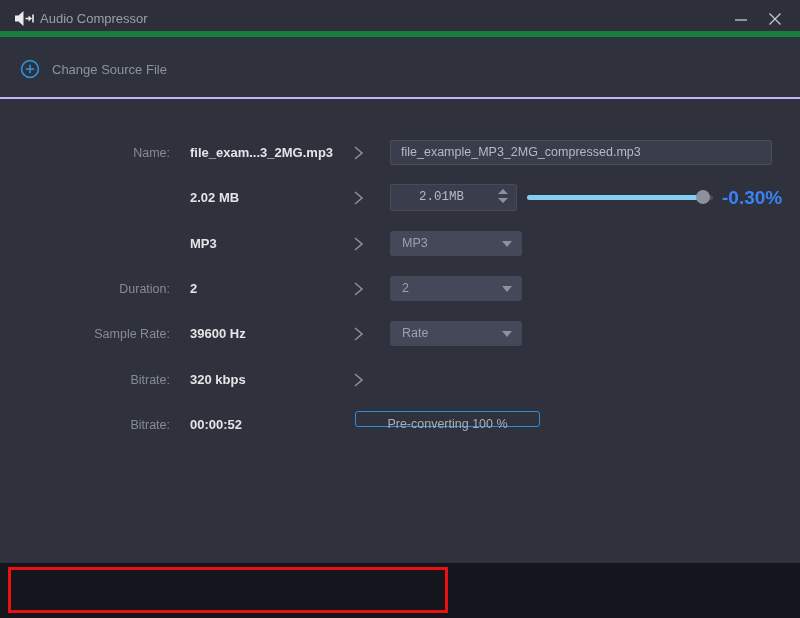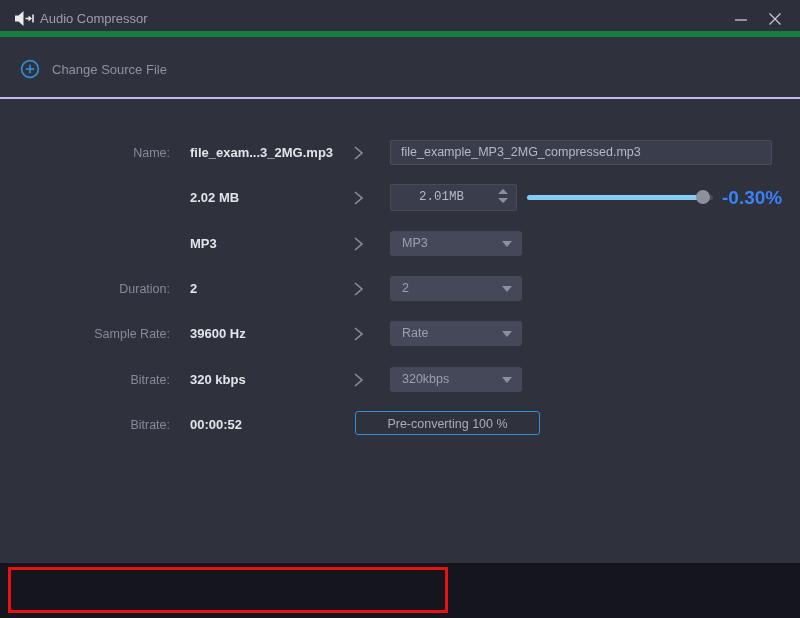--- a/index.html
+++ b/index.html
@@ -72,21 +72,21 @@
     background:#454859; border-radius:3px; cursor:pointer;
     color:#9aa0ac; font-size:12.5px; line-height:25px; padding-left:12px;
   }
   .dropdown-caret {
     position:absolute; right:10px; top:10px; width:0; height:0;
     border-left:5px solid transparent; border-right:5px solid transparent;
     border-top:6px solid #8d919c;
   }
   
   .preconvert-btn {
-    position:absolute; left:355px; top:0; width:185px; height:24px;
+    position:absolute; left:355px; top:0; width:185px; height:16px;
     border:1px solid #2e8fd6; border-radius:3px; background:transparent;
     color:#a9aeb9; font-size:12.5px; text-align:center; line-height:24px; cursor:pointer;
   }
   
   .footer { position:absolute; left:0; top:563px; width:800px; height:55px; background:#15161d; }
   
   .annotation-box {
     position:absolute; left:8px; top:567px; width:440px; height:46px;
     border:3px solid #e9120e; pointer-events:none; z-index:50;
   }
@@ -191,24 +191,20 @@
       <div class="dropdown-caret"></div>
     </div>
   </div>
 
   <div class="row" style="top:366px">
     <div class="row-label">Bitrate:</div>
     <div class="row-value">320 kbps</div>
     <svg class="row-chevron" viewBox="0 0 11 16">
       <polyline points="2,2 9,8 2,14" fill="none" stroke="#8b8f9a" stroke-width="1.6"></polyline>
     </svg>
-    <div class="dropdown">
-      <span>320kbps</span>
-      <div class="dropdown-caret"></div>
-    </div>
   </div>
 
   <div class="row" style="top:411px">
     <div class="row-label">Bitrate:</div>
     <div class="row-value">00:00:52</div>
     <button class="preconvert-btn">Pre-converting 100 %</button>
   </div>
 
   <div class="footer">
     

